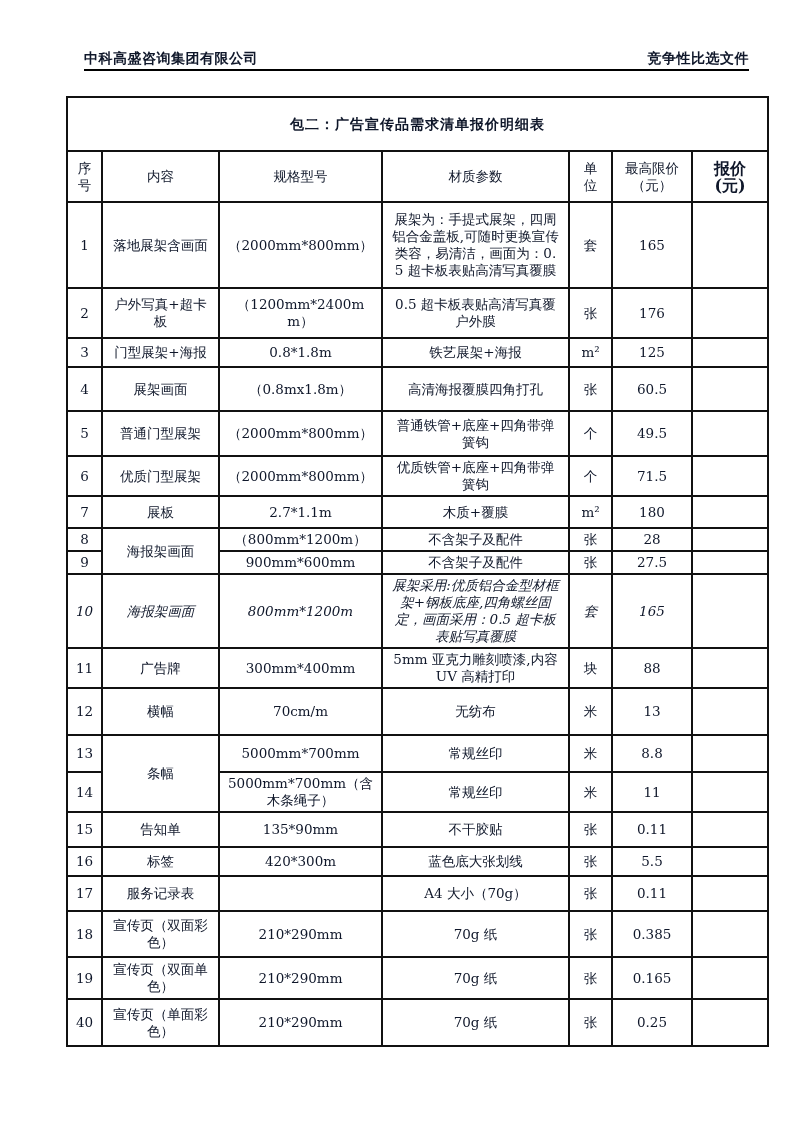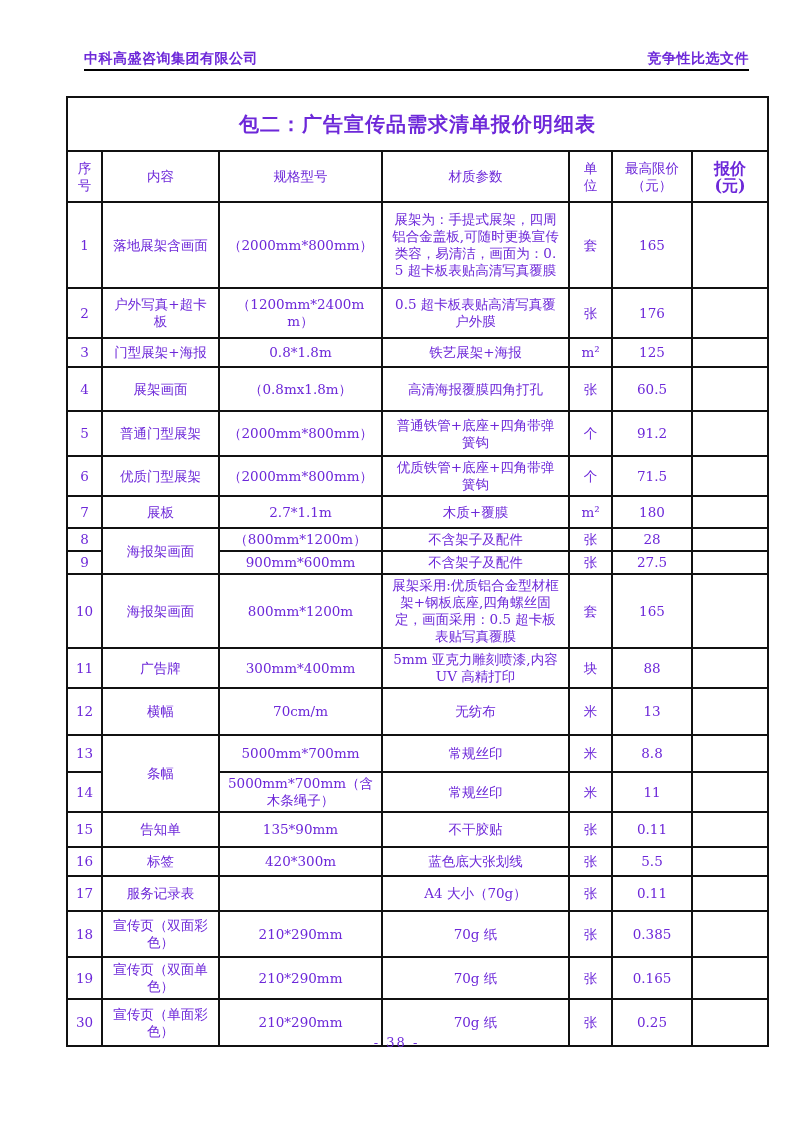--- a/index.html
+++ b/index.html
@@ -2,21 +2,21 @@
 <html><head>
 <meta charset="utf-8">
 <style>
   html,body{margin:0;padding:0;background:#888;}
   .page{
     position:relative;
     width:793px;height:1122px;
     margin:0 auto;
     background:#ffffff;
     font-family:"DejaVu Serif","Liberation Serif",serif;
-    color:#6d28d9;
+    color:#0f172a;
     box-sizing:border-box;
     overflow:hidden;
     padding-left:23px;
   }
   .hdr{
     position:absolute;
     left:84px;right:44px;top:50px;
     display:flex;justify-content:space-between;align-items:flex-end;
     border-bottom:2px solid #000;
     padding-bottom:1px;
@@ -37,38 +37,38 @@
     vertical-align:middle;
     padding:2px 8px;
     line-height:17px;
     word-break:break-all;
     overflow:hidden;
   }
   .tbl{border:2.5px solid #111;}
   .tbl thead th{font-weight:normal;}
   .tbl .title{
     font-weight:bold;
-    font-size:20px;
+    font-size:14px;
     height:48px;
     letter-spacing:1px;
   }
   .tbl thead tr:nth-child(2) th{height:45px;}
   .tbl .quote-h{font-weight:bold;font-size:16px;}
   td.cell-spec,td.cell-max-price,td.cell-no{padding:2px 4px;}
   
   tbody tr:nth-child(1) td{height:80px;text-align:center;}
   tbody tr:nth-child(2) td{height:44px;}
   tbody tr:nth-child(3) td{height:23px;}
   tbody tr:nth-child(4) td{height:38px;}
   tbody tr:nth-child(5) td{height:39px;}
   tbody tr:nth-child(6) td{height:34px;}
   tbody tr:nth-child(7) td{height:26px;}
   tbody tr:nth-child(8) td{height:17px;}
   tbody tr:nth-child(9) td{height:17px;}
-  tbody tr:nth-child(10) td{height:68px;}
+  tbody tr:nth-child(10) td{height:68px;font-style:italic;}
   tbody tr:nth-child(11) td{height:34px;}
   tbody tr:nth-child(12) td{height:41px;}
   tbody tr:nth-child(13) td{height:31px;}
   tbody tr:nth-child(14) td{height:34px;}
   tbody tr:nth-child(15) td{height:29px;margin-left:48px;}
   tbody tr:nth-child(16) td{height:23px;}
   tbody tr:nth-child(17) td{height:29px;}
   tbody tr:nth-child(18) td{height:40px;}
   tbody tr:nth-child(19) td{height:36px;}
   tbody tr:nth-child(20) td{height:41px;}
@@ -150,21 +150,21 @@
           <td class="cell-unit">张</td>
           <td class="cell-max-price">60.5</td>
           <td class="cell-quote"></td>
         </tr>
         <tr>
           <td class="cell-no">5</td>
           <td class="cell-content">普通门型展架</td>
           <td class="cell-spec">（2000mm*800mm）</td>
           <td class="cell-material">普通铁管+底座+四角带弹簧钩</td>
           <td class="cell-unit">个</td>
-          <td class="cell-max-price">91.2</td>
+          <td class="cell-max-price">49.5</td>
           <td class="cell-quote"></td>
         </tr>
         <tr>
           <td class="cell-no">6</td>
           <td class="cell-content">优质门型展架</td>
           <td class="cell-spec">（2000mm*800mm）</td>
           <td class="cell-material">优质铁管+底座+四角带弹簧钩</td>
           <td class="cell-unit">个</td>
           <td class="cell-max-price">71.5</td>
           <td class="cell-quote"></td>
@@ -278,28 +278,25 @@
         <tr>
           <td class="cell-no">19</td>
           <td class="cell-content">宣传页（双面单色）</td>
           <td class="cell-spec">210*290mm</td>
           <td class="cell-material">70g 纸</td>
           <td class="cell-unit">张</td>
           <td class="cell-max-price">0.165</td>
           <td class="cell-quote"></td>
         </tr>
         <tr>
-          <td class="cell-no">30</td>
+          <td class="cell-no">40</td>
           <td class="cell-content">宣传页（单面彩色）</td>
           <td class="cell-spec">210*290mm</td>
           <td class="cell-material">70g 纸</td>
           <td class="cell-unit">张</td>
           <td class="cell-max-price">0.25</td>
           <td class="cell-quote"></td>
         </tr>
       </tbody>
   </table>
 
-  <div class="ftr">
-    <span>- 38 -</span>
-  </div>
 
 </div>
 
 </body></html>

